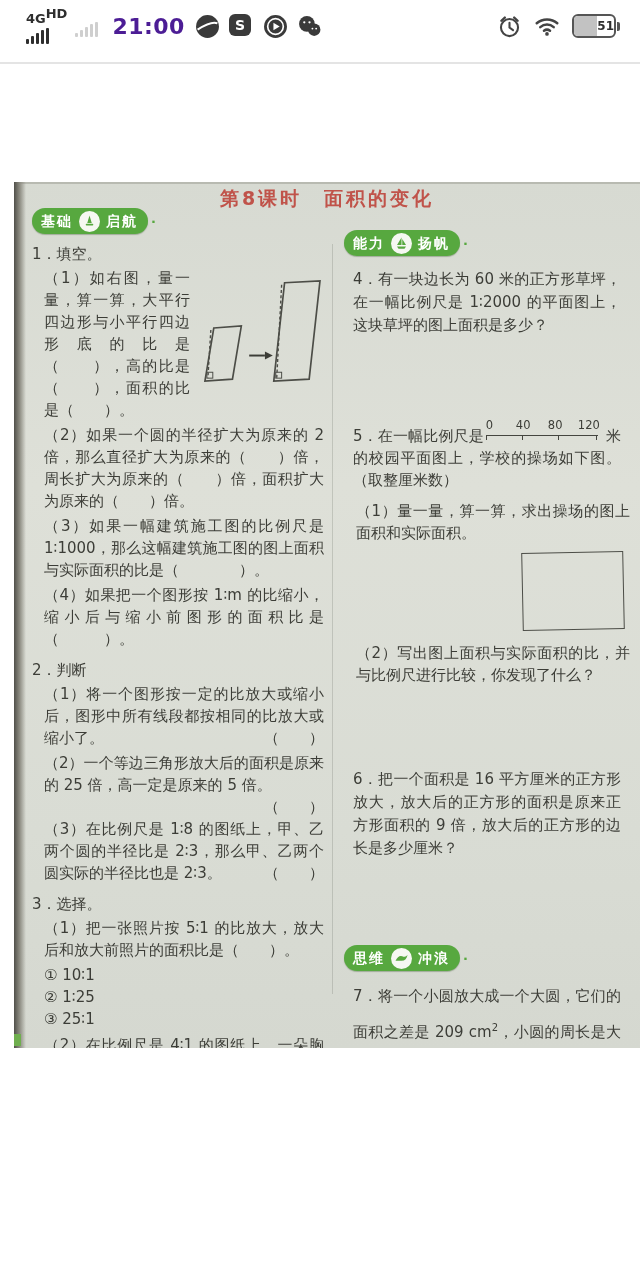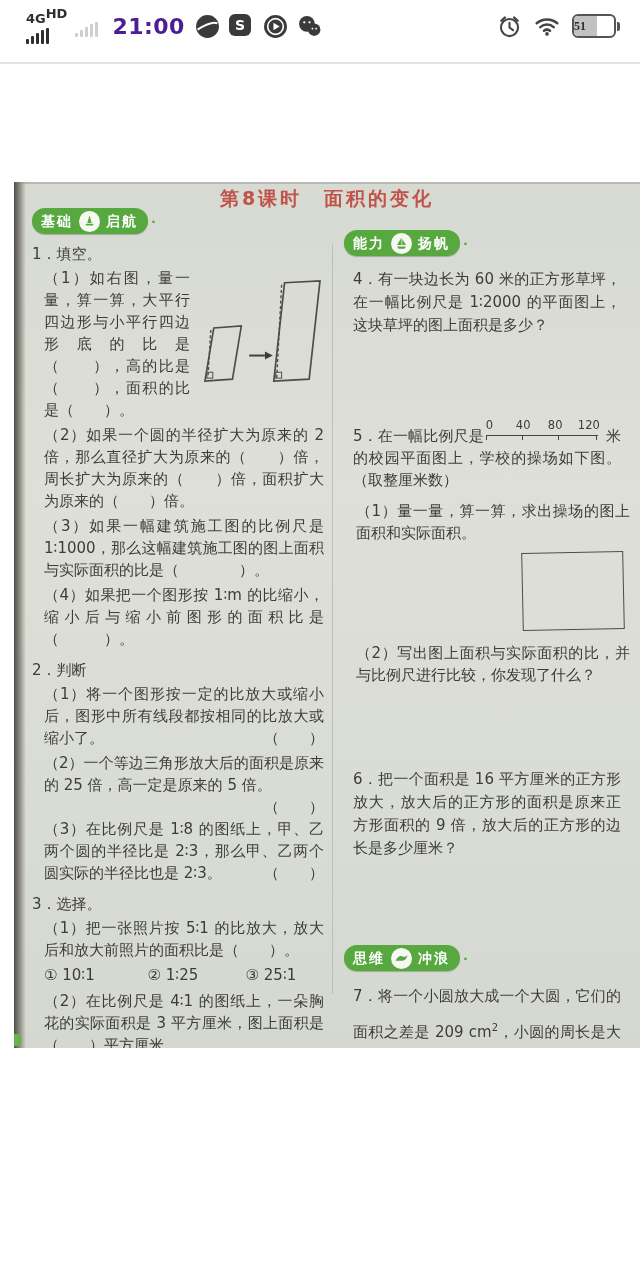--- a/index.html
+++ b/index.html
@@ -18,21 +18,21 @@
   .bars.light{margin:6px 8px 0 2px;}
   .time{font-size:22px;font-weight:bold;color:#4c1d95;margin:0 10px 0 4px;letter-spacing:0.5px;}
   .appicons{display:flex;align-items:center;gap:9px;}
   .appicon{width:25px;height:25px;position:relative;}
   .app-s{width:22px;height:22px;background:#3a3a3a;border-radius:6px;color:#fff;display:flex;
          align-items:center;justify-content:center;font-weight:bold;font-size:14px;}
   .app-s::before{content:"S";}
   .sb-right{margin-left:auto;display:flex;align-items:center;gap:12px;}
   .batt-wrap{display:flex;align-items:center;}
   .batt{position:relative;width:40px;height:20px;border:2px solid #555;border-radius:6px;
-        display:flex;align-items:center;justify-content:flex-start;overflow:hidden;font-family:Liberation Serif, serif;}
+        display:flex;align-items:center;justify-content:flex-end;overflow:hidden;}
   .batt-fill{position:absolute;left:0;top:0;bottom:0;width:58%;background:#c2c2c2;}
   .batt-num{position:relative;font-size:12px;font-weight:bold;color:#2e2e2e;}
   .batt-nub{width:3px;height:9px;background:#555;border-radius:0 2px 2px 0;margin-left:1px;}
 
   .divider{position:absolute;top:62px;left:0;width:640px;height:2px;background:#e4e4e4;}
 
   
   .photo{position:absolute;left:14px;top:182px;width:626px;height:866px;overflow:hidden;
          background:linear-gradient(180deg,#d7dad2 0%,#dee0d8 35%,#d9dcd4 75%,#d5d8d0 100%);
          color:#3c3d37;}
@@ -52,21 +52,21 @@
          padding:2px 10px 2px 9px;color:#fff;font-size:14px;font-weight:bold;letter-spacing:2px;
          box-shadow:0 1px 1px rgba(60,90,50,0.35);}
   .badge-circle{width:21px;height:21px;background:#f6f8f2;border-radius:50%;display:flex;
                 align-items:center;justify-content:center;}
   .badge-tail{color:#57a83f;font-weight:bold;margin-left:3px;font-size:13px;}
 
   .prob{margin:9px;}
   .heading{margin:9px 0 2px 0;}
   .sub{margin:1px 0 3px 12px;clear:both;}
   .bracket{float:right;}
-  .opts{display:flex;margin:2px 0 4px 12px;clear:both;}
+  .opts{display:flex;margin:2px 0 4px 12px;clear:both;flex-direction:column;}
   .opts span:nth-child(1){flex:0 0 37%;}
   .opts span:nth-child(2){flex:0 0 35%;}
   .opts span:nth-child(3){flex:0 0 28%;}
 
   .sp66{height:66px;}  .sp70{height:70px;}  .sp76{height:76px;}
 
   
   .dg-para{float:right;width:128px;height:118px;margin:2px 0 4px 6px;}
   .dg-rect{width:100px;height:76px;border:1.6px solid #4c4d47;margin:8px 6px 12px auto;
            transform:rotate(-1.2deg);}

